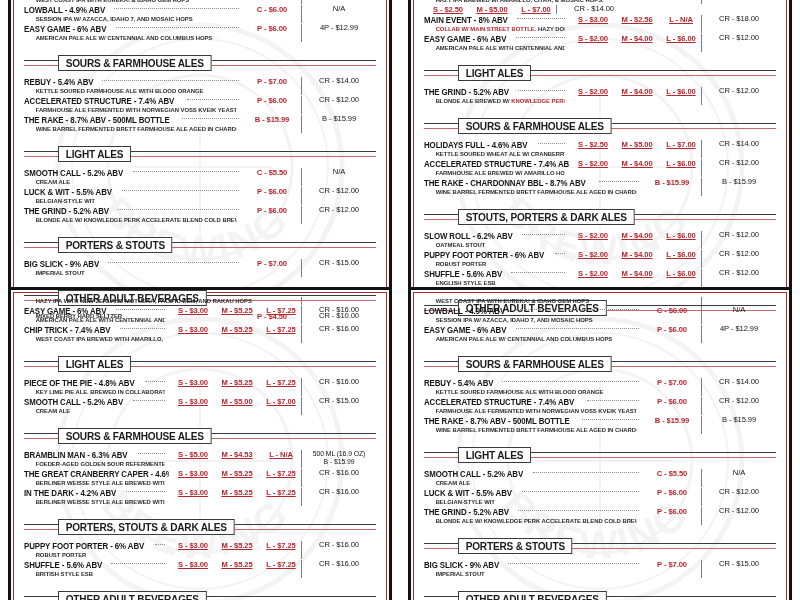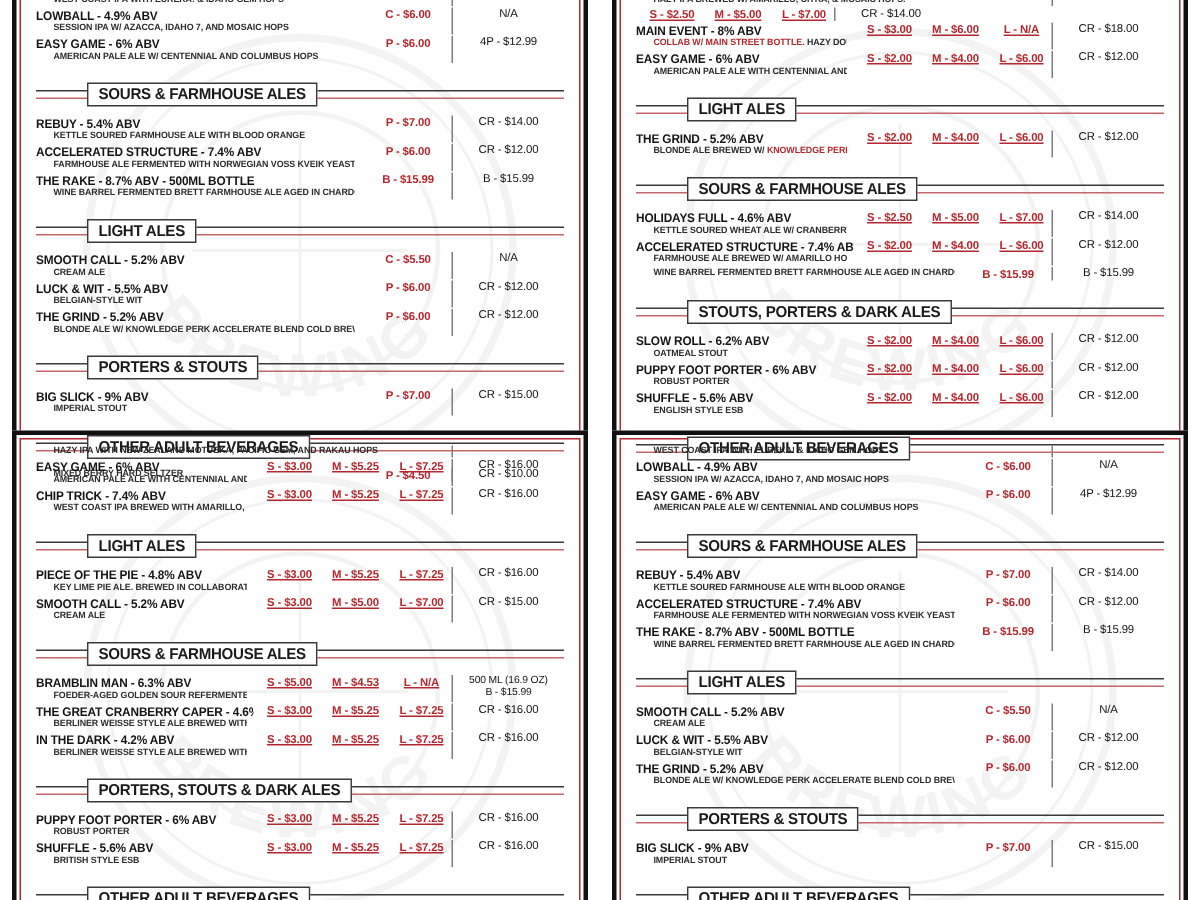--- a/index.html
+++ b/index.html
@@ -52,21 +52,21 @@
     padding:1px 7px 1px 7px;
     font-size:10.5px;font-weight:bold;letter-spacing:-0.2px;
     color:#1a1a1a;line-height:12px;
     white-space:nowrap;
     transform:scaleX(.96);transform-origin:left center;
   }
 
   
   .row{display:flex;align-items:flex-start;margin:0 0 1px 0;}
   .row-main{flex:1 1 auto;min-width:0;}
-  .nameline{display:flex;align-items:flex-start;white-space:nowrap;overflow:hidden;}
+  .nameline{display:flex;align-items:center;white-space:nowrap;overflow:hidden;}
   .bname{
     font-size:8.3px;font-weight:bold;color:#141414;letter-spacing:-0.1px;
     flex:0 0 auto;transform:scaleX(.95);transform-origin:left;
   }
   .leader{
     flex:1 1 auto;min-width:8px;margin:0 4px 0 5px;
     border-bottom:1.1px dotted #8d8d8d;
     transform:translateY(-2px);
   }
   .desc{
@@ -475,21 +475,21 @@
             <div class="row">
               <div class="row-main">
                 <div class="nameline">
                   <span class="bname">MAIN EVENT - 8% ABV</span>
                   <span class="leader"></span>
                 </div>
                 <div class="desc"><span class="hl2">COLLAB W/ MAIN STREET BOTTLE.</span> HAZY DOUBLE IPA BREWED W/ CITRA &amp; EL DORADO HOPS.</div>
               </div>
               <div class="prices">
                 <span class="p-3">S - $3.00</span>
-                <span class="p-3">M - $6.00</span>
+                <span class="p-3">M - $2.56</span>
                 <span class="p-3">L - N/A</span>
               </div>
               <div class="rightcol">CR - $18.00</div>
             </div>
             <div class="row">
               <div class="row-main">
                 <div class="nameline">
                   <span class="bname">EASY GAME - 6% ABV</span>
                   <span class="leader"></span>
                 </div>
@@ -551,20 +551,24 @@
               </div>
               <div class="prices">
                 <span class="p-3">S - $2.00</span>
                 <span class="p-3">M - $4.00</span>
                 <span class="p-3">L - $6.00</span>
               </div>
               <div class="rightcol">CR - $12.00</div>
             </div>
             <div class="row">
               <div class="row-main">
+                <div class="nameline">
+                  <span class="bname">THE RAKE - CHARDONNAY BBL - 8.7% ABV</span>
+                  <span class="leader"></span>
+                </div>
                 <div class="desc">WINE BARREL FERMENTED BRETT FARMHOUSE ALE AGED IN CHARDONNAY BARRELS</div>
               </div>
               <div class="prices">
                 <span class="p-single">B - $15.99</span>
               </div>
               <div class="rightcol">B - $15.99</div>
             </div>
             <div class="spacer"></div>
             <div class="sec">
               <div class="rules"></div>

